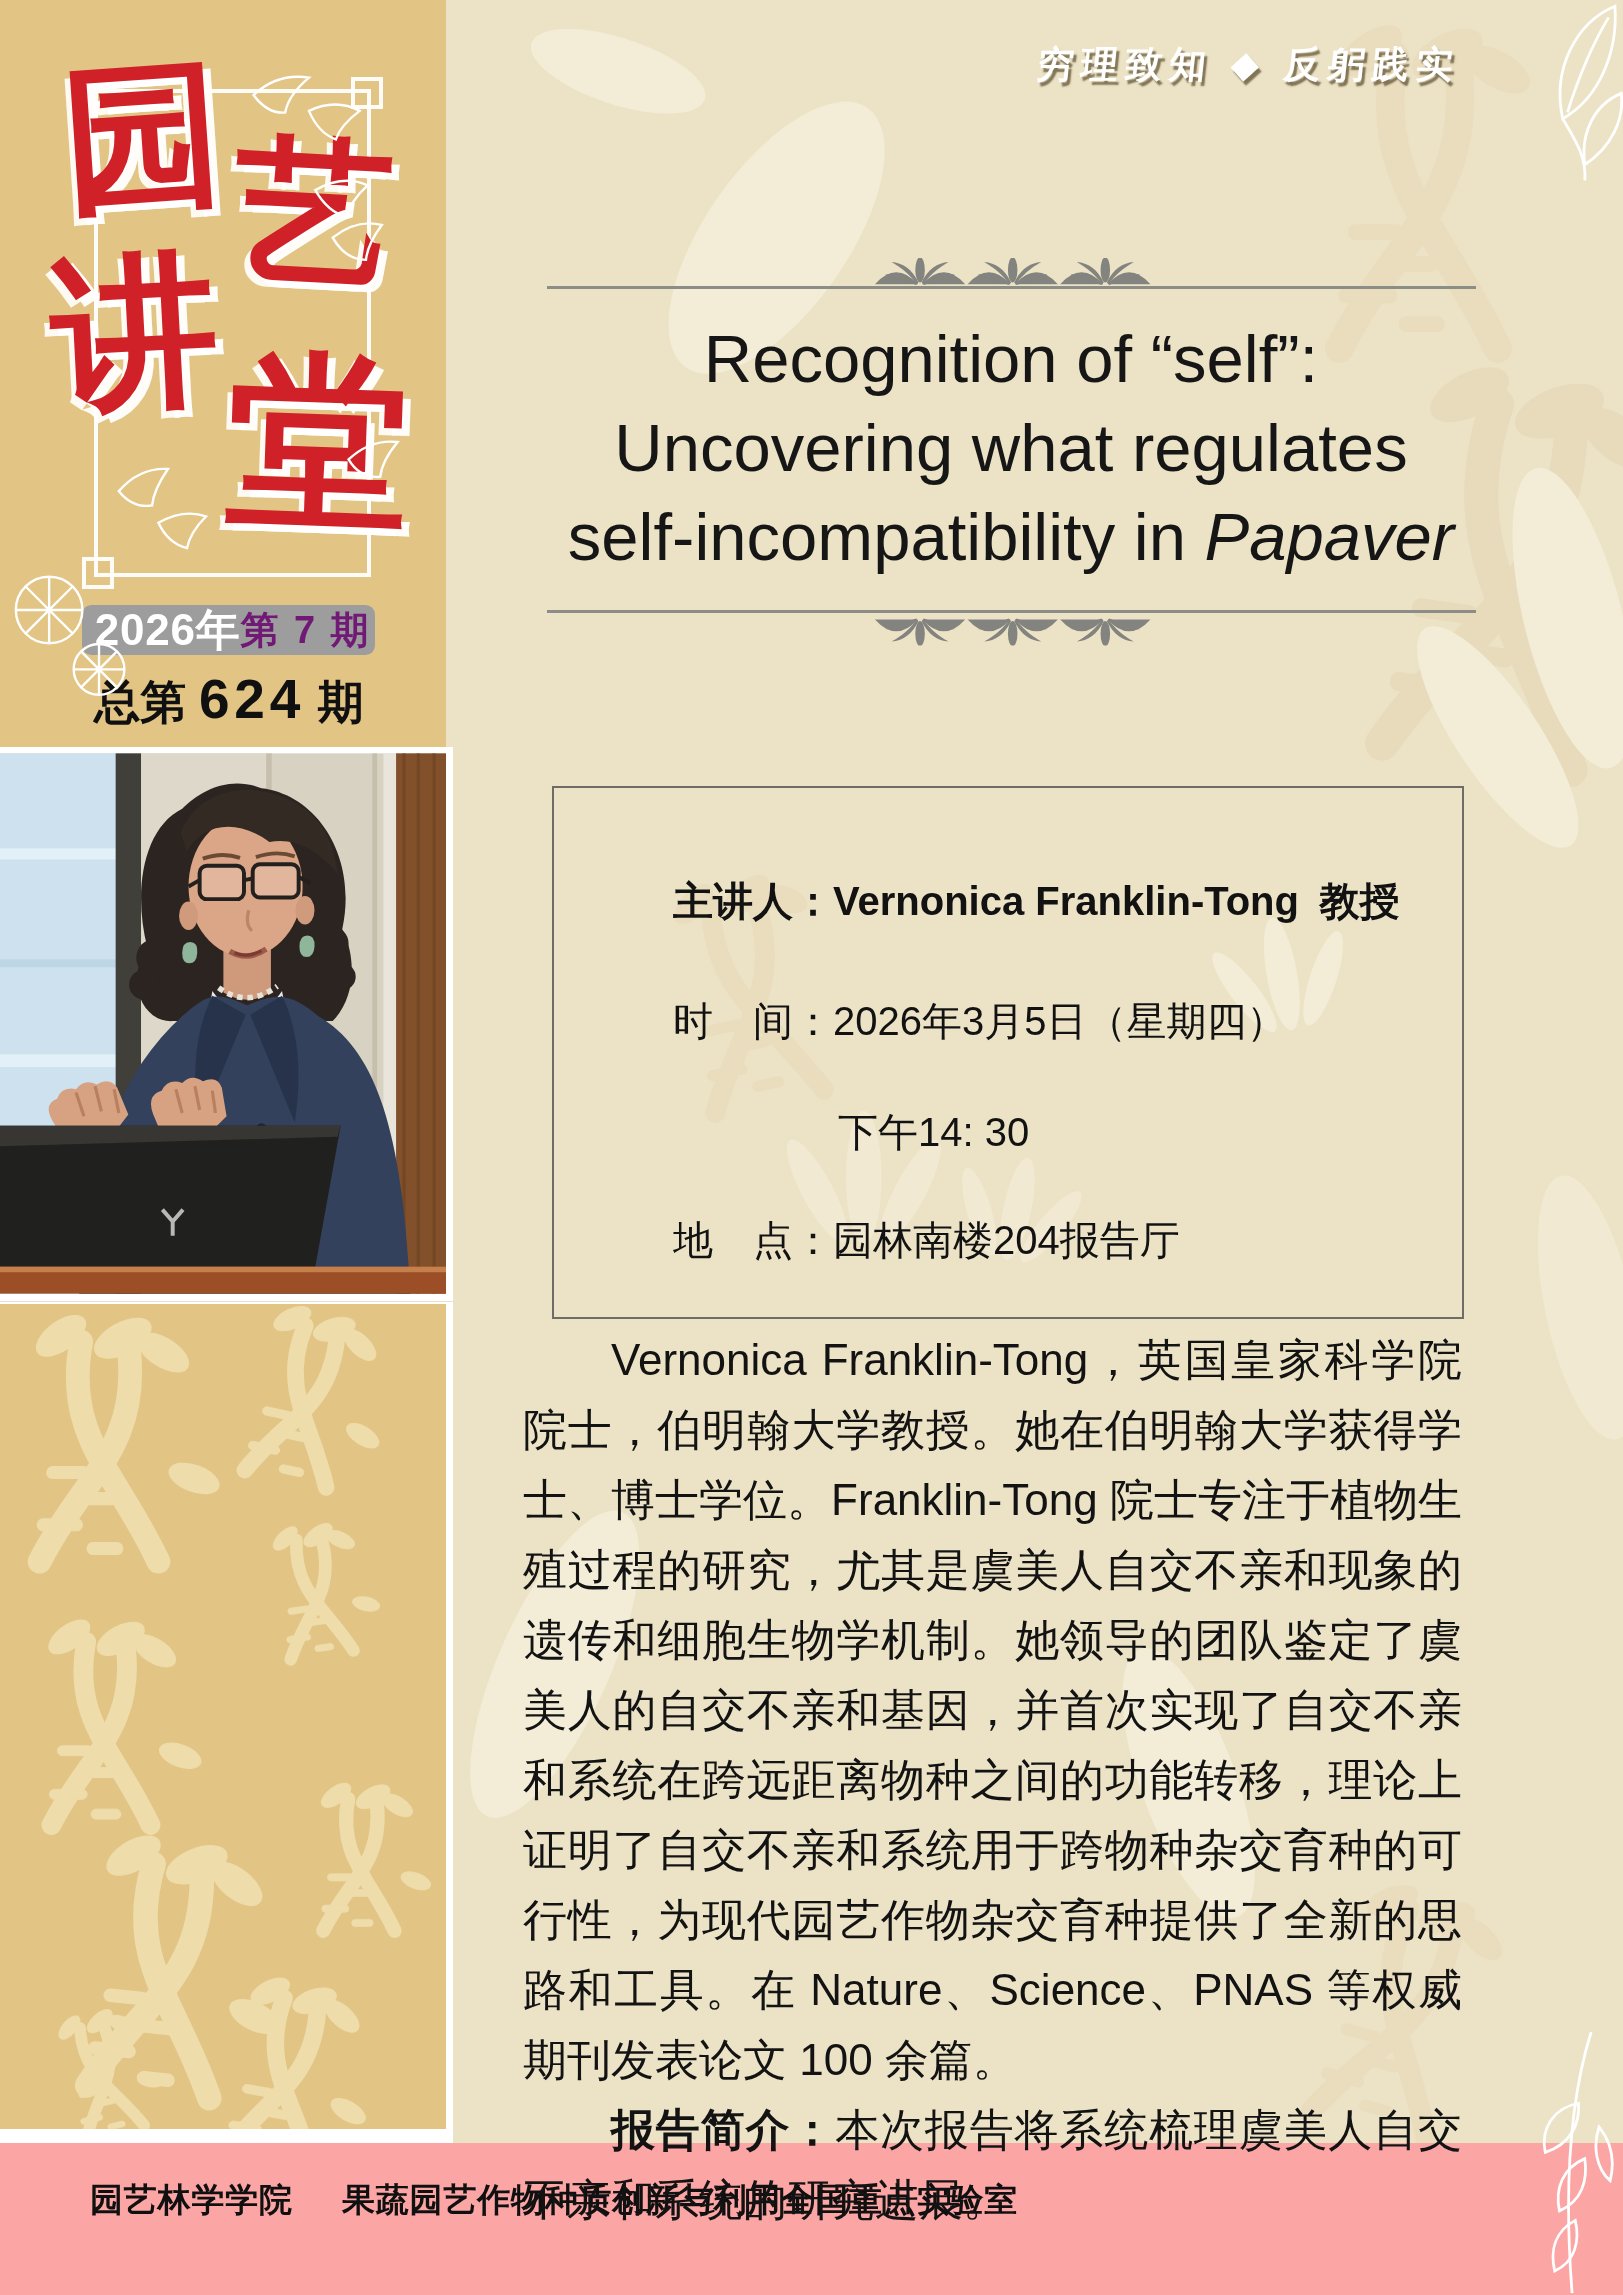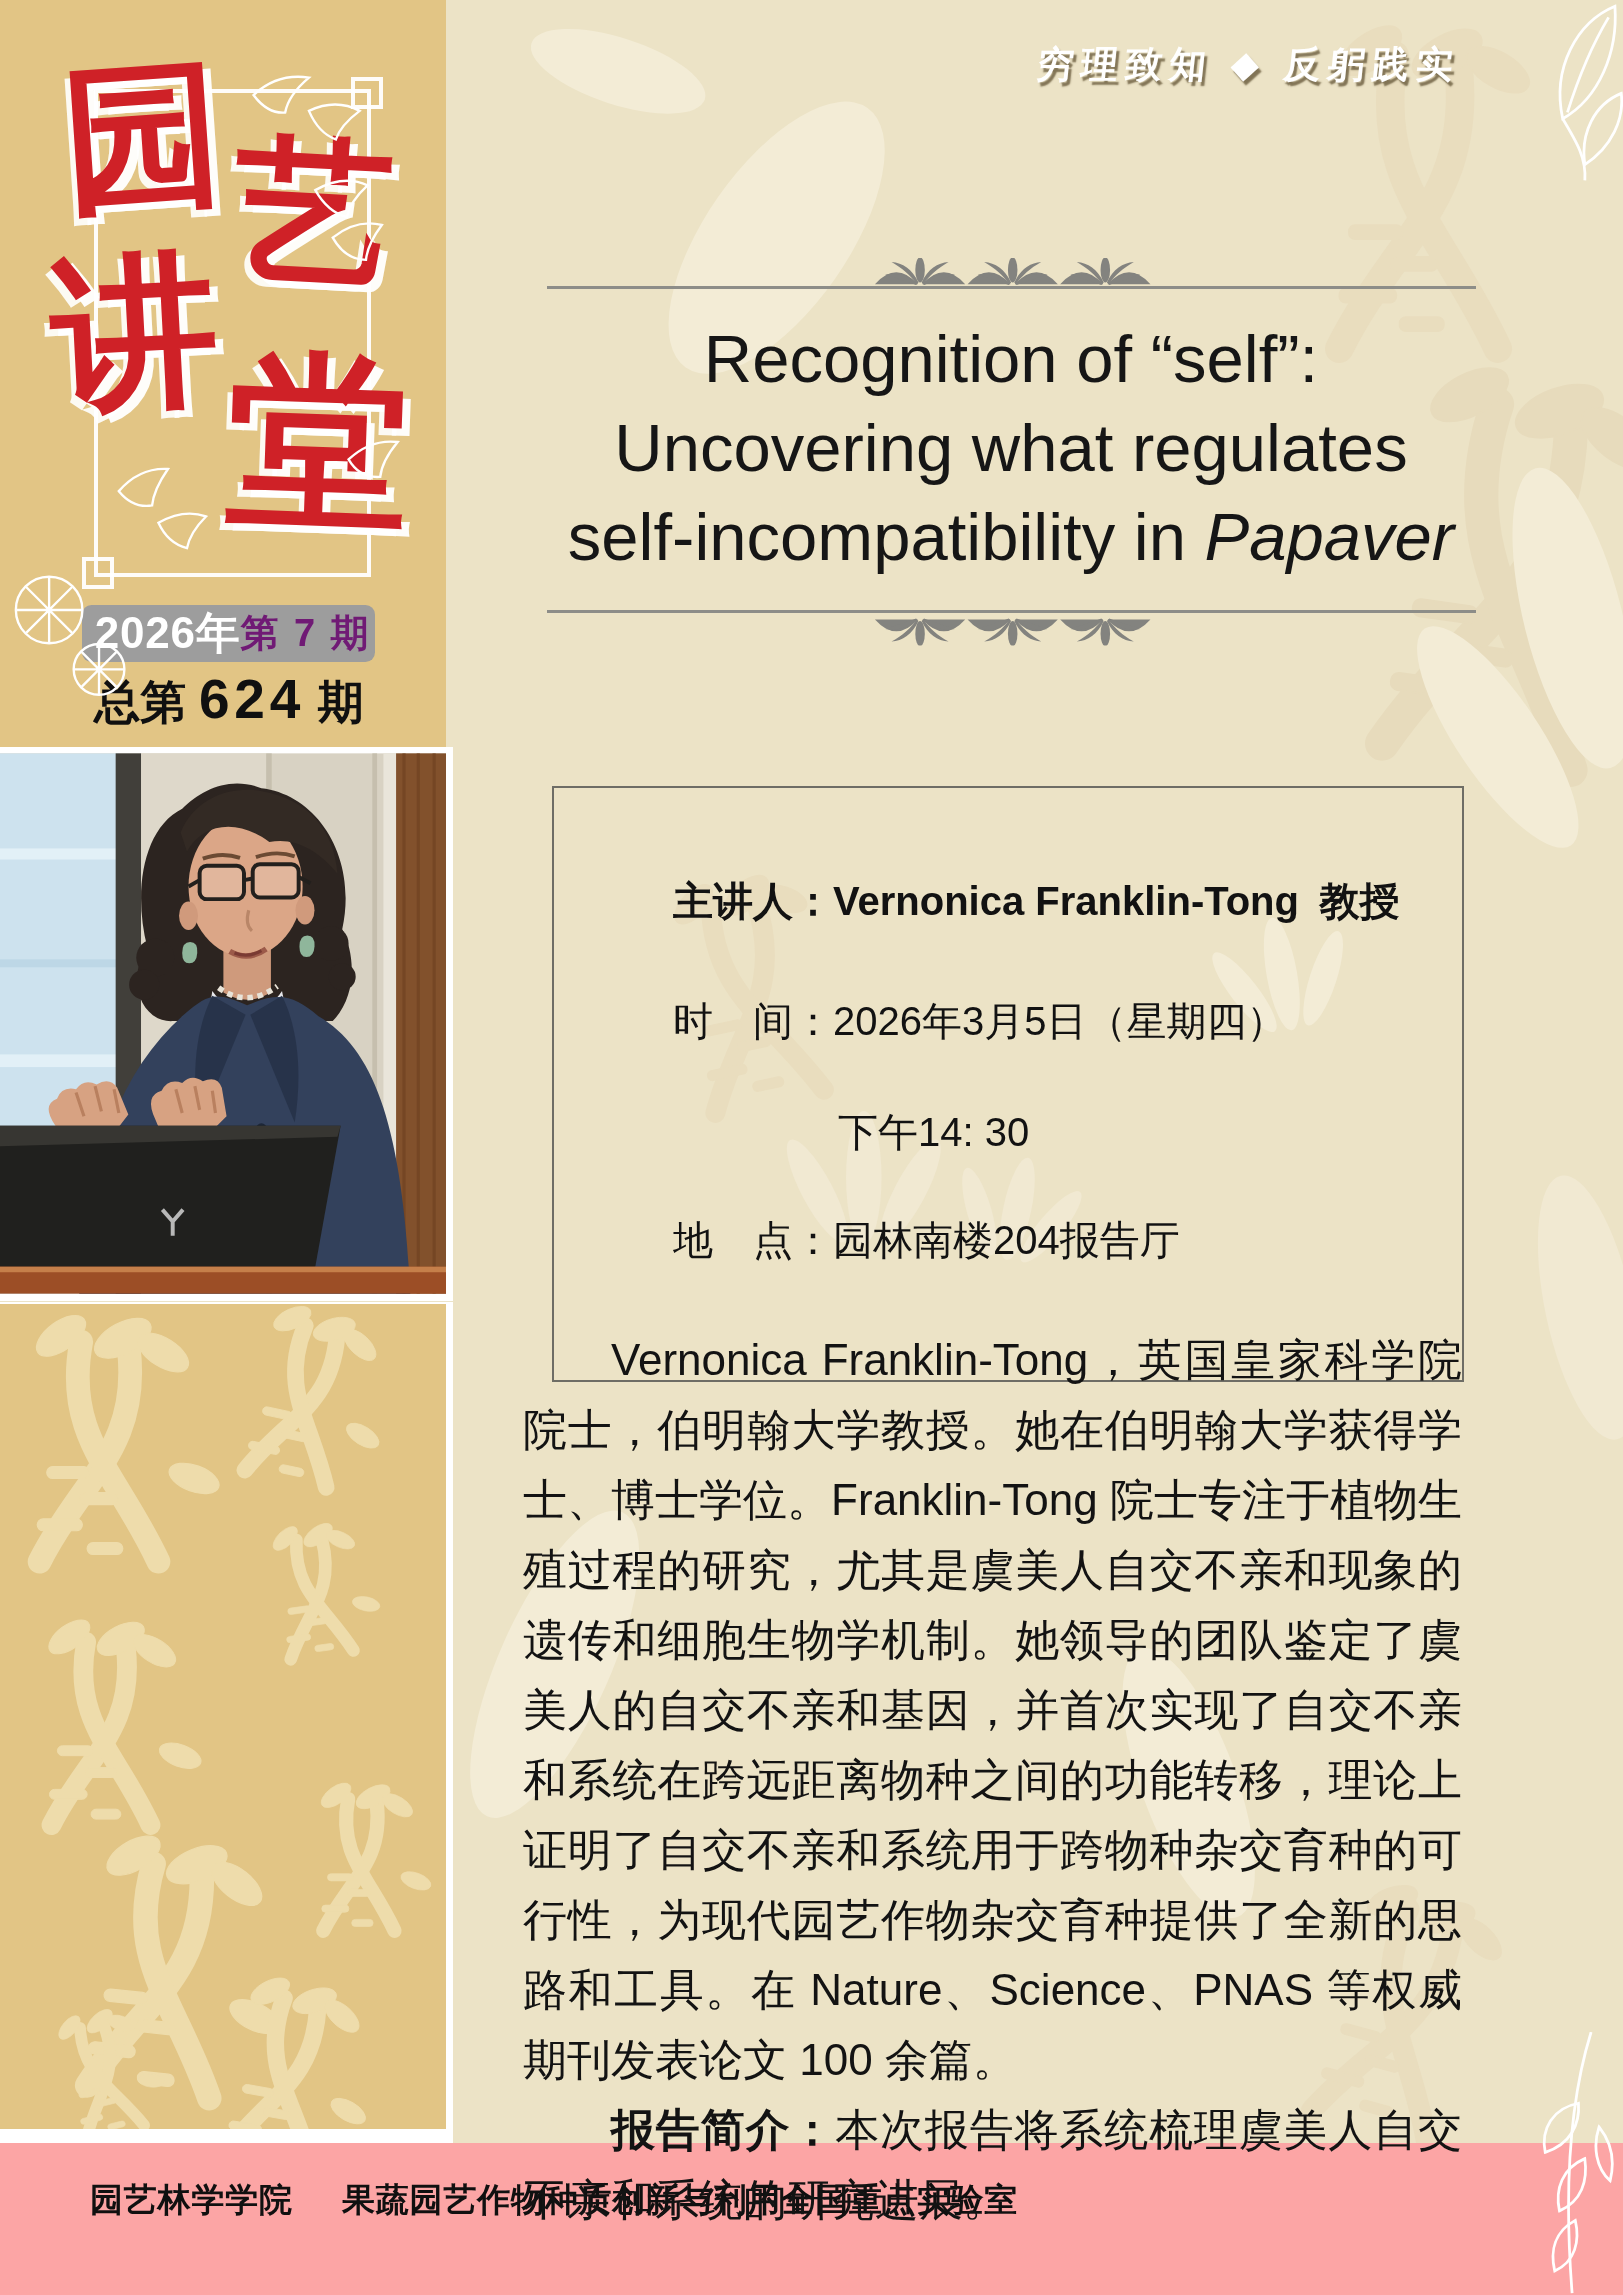--- a/index.html
+++ b/index.html
@@ -18,21 +18,21 @@
   .corner-sq{position:absolute;width:24px;height:24px;border:4px solid rgba(255,255,255,.95);}
   .corner-sq.tr{right:-16px;top:-16px;}
   .corner-sq.bl{left:-16px;bottom:-16px;}
   .logo-char{position:absolute;color:#cf2127;font-weight:900;line-height:1;
              font-family:"DejaVu Sans",sans-serif;
              text-shadow:8px 7.1px 0 rgba(255,255,255,.96),-5.5px 7.1px 0 rgba(255,255,255,.9);}
   .lc1{left:63px;top:57px;font-size:159px;transform:rotate(-4deg);}
   .lc2{left:234px;top:133px;font-size:159px;transform:rotate(3deg);}
   .lc3{left:52px;top:250px;font-size:166px;transform:rotate(-3deg);}
   .lc4{left:228px;top:350px;font-size:181px;transform:rotate(2deg);}
-  .year-band{position:absolute;left:82px;top:605px;width:293px;height:57px;background:#9d9d9d;
+  .year-band{position:absolute;left:82px;top:605px;width:293px;height:50px;background:#9d9d9d;
              border-radius:9.5px;display:flex;align-items:center;padding:0 0 0 12.7px;box-sizing:border-box;}
   .year-band .year{color:#fff;font-size:44px;font-weight:600;letter-spacing:0.8px;}
   .year-band .issue{color:#701a75;font-size:38px;font-weight:600;letter-spacing:2.4px;}
   .total-line{position:absolute;left:76px;top:667px;width:306px;display:flex;align-items:baseline;
               justify-content:center;gap:12.7px;color:#101010;}
   .total-line .prefix,.total-line .suffix{font-size:46px;font-weight:800;font-family:"Liberation Serif","DejaVu Serif",serif;}
   .total-line .number{font-size:55px;font-weight:700;letter-spacing:4.8px;}
 
   
   .motto{left:963px;top:40px;width:571px;color:#ffffff;font-size:37px;font-weight:700;
@@ -48,21 +48,21 @@
   .rule.bottom{top:610px;}
   .title{left:499px;top:314px;width:1024px;text-align:center;color:#161616;z-index:3;
          font-family:Liberation Sans, sans-serif;font-size:67px;line-height:89px;font-weight:400;}
   .title .it{font-style:italic;}
 
   
   .photo-wrap{left:0;top:747px;width:453px;height:554px;background:#ffffff;z-index:2;}
   .photo-wrap svg{position:absolute;left:0;top:5.5px;}
 
   
-  .info-box{left:552px;top:786px;width:912px;height:596px;border:2.4px solid #6e6d65;
+  .info-box{left:552px;top:786px;width:912px;height:533px;border:2.4px solid #6e6d65;
             box-sizing:border-box;z-index:3;color:#121212;}
   .info-line{position:absolute;left:119px;white-space:nowrap;font-size:40px;}
   .il1{top:86px;font-weight:700;}
   .il2{top:206px;font-weight:500;}
   .il3{top:317px;left:284px;font-weight:500;}
   .il4{top:425px;font-weight:500;}
   .info-line .name{margin-right:20.6px;}
 
   
   .bio{left:523px;top:1325px;width:939px;z-index:3;color:#131313;font-size:44px;line-height:70px;

